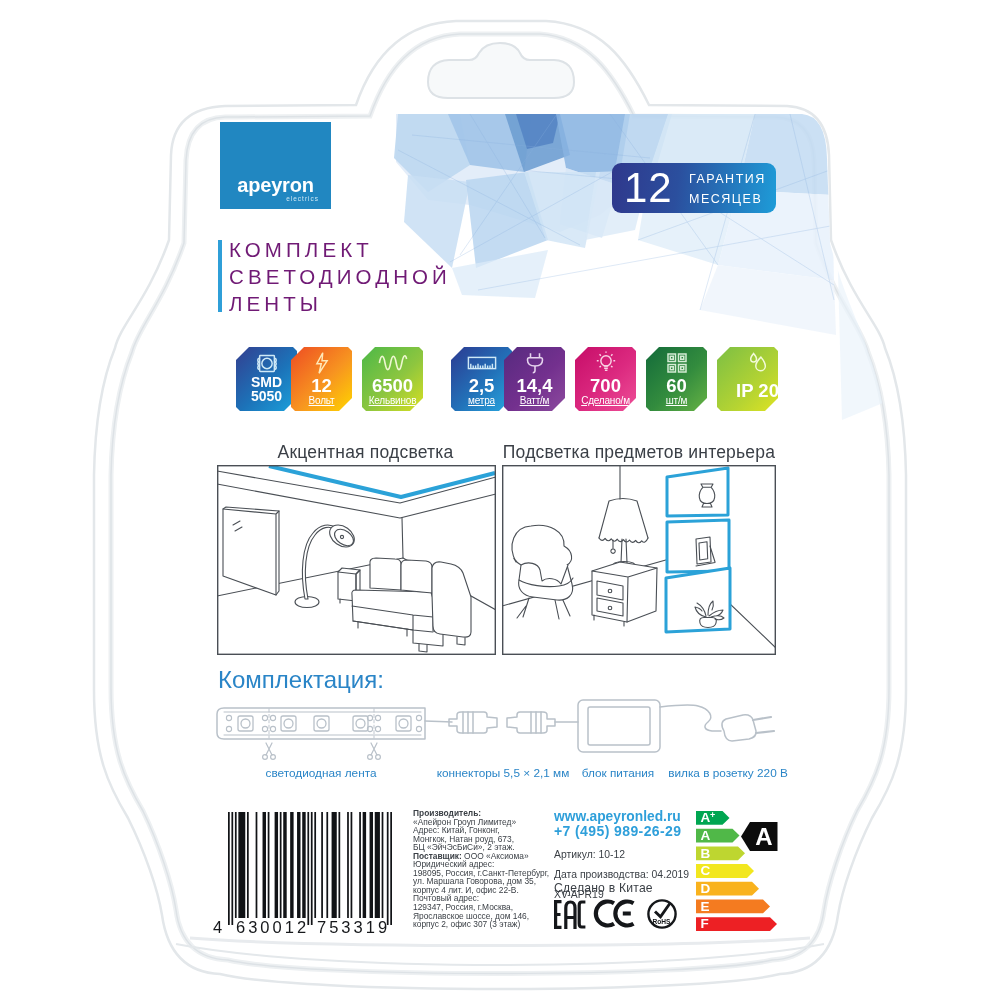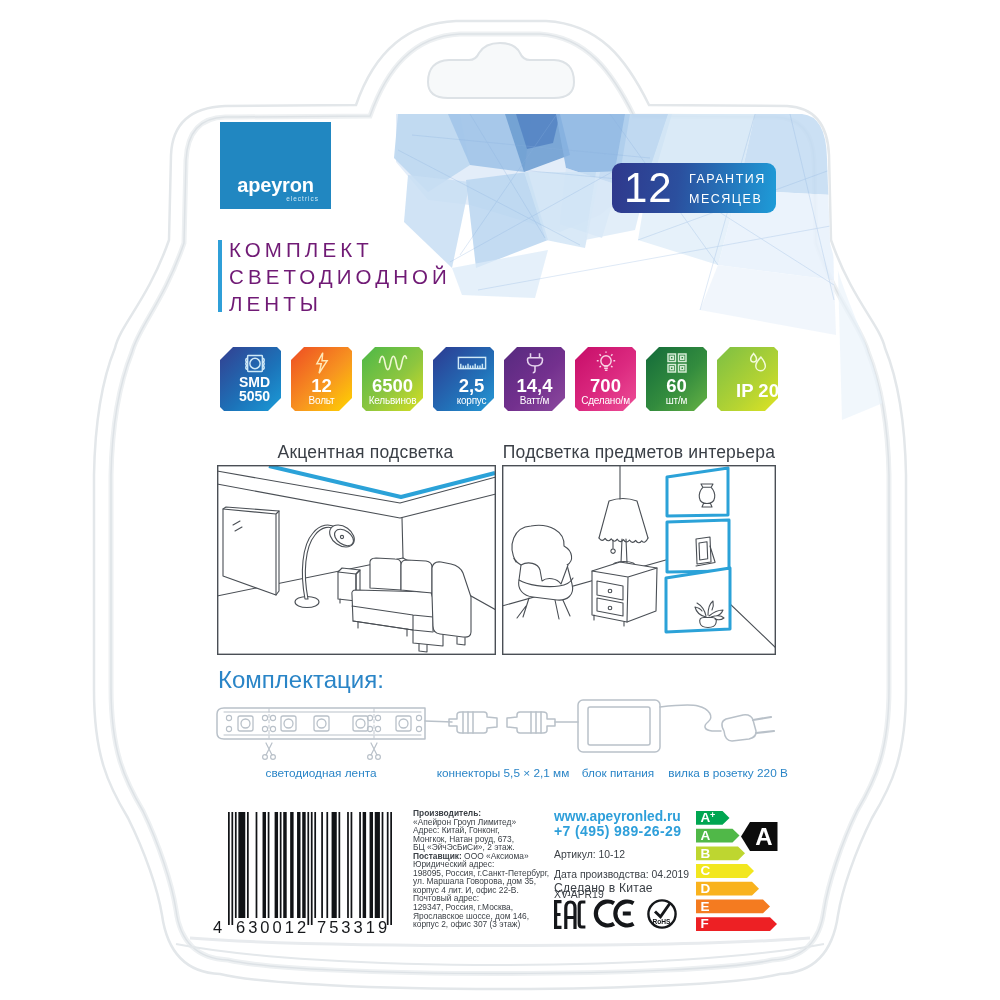--- a/index.html
+++ b/index.html
@@ -131,25 +131,25 @@
   <div style="position:absolute;left:77px;top:29px;color:#fff;font-size:12.5px;letter-spacing:1.5px;">МЕСЯЦЕВ</div>
 </div>
 
 <div class="abs" style="left:218px;top:240px;width:4px;height:72px;background:#2f9fd8;"></div>
 <div class="abs" style="left:229px;top:236px;width:440px;color:#701a75;font-size:20.5px;font-weight:normal;letter-spacing:4.1px;line-height:27px;">КОМПЛЕКТ<br>СВЕТОДИОДНОЙ<br>ЛЕНТЫ</div>
 
 <style>
 .tile{position:absolute;top:347px;width:61px;height:64px;color:#fff;text-align:center;
  clip-path:polygon(13px 0,57px 0,61px 4px,61px 51px,48px 64px,4px 64px,0 60px,0 13px);}
 .tile .big{position:absolute;left:0;right:0;top:28px;font-size:18.5px;font-weight:bold;letter-spacing:0px;}
-.tile .sub{position:absolute;left:0;right:0;top:48px;font-size:10px;letter-spacing:-0.2px;}
+.tile .sub{position:absolute;left:0;right:0;top:48px;font-size:10px;letter-spacing:-0.2px;text-decoration:underline;}
 .tile svg{position:absolute;left:50%;transform:translateX(-50%);top:4px;}
 </style>
 
-<div class="tile" style="left:220px;background:linear-gradient(135deg,#333f90 0%,#1c73b9 55%,#1ba2dc 100%);padding-left:8px;">
+<div class="tile" style="left:236px;background:linear-gradient(135deg,#333f90 0%,#1c73b9 55%,#1ba2dc 100%);">
   <svg width="25" height="25" viewBox="0 0 34 34" fill="none" stroke="#cfe9f7" stroke-width="2">
     <rect x="7" y="6" width="20" height="22" rx="1"></rect>
     <circle cx="17" cy="17" r="7"></circle>
     <path d="M7,10 a2.5,2.5 0 1,0 0,5 M7,15 a2.5,2.5 0 1,0 0,5 M7,20 a2.5,2.5 0 1,0 0,5"></path>
     <path d="M27,10 a2.5,2.5 0 1,1 0,5 M27,15 a2.5,2.5 0 1,1 0,5 M27,20 a2.5,2.5 0 1,1 0,5"></path>
   </svg>
   <div style="position:absolute;left:0;right:0;top:29px;font-size:14px;font-weight:bold;line-height:13.5px;">SMD<br>5050</div>
 </div>
 
 <div class="tile" style="left:291px;background:linear-gradient(135deg,#ee4c23 0%,#f79420 55%,#ffd400 100%);">
@@ -161,27 +161,27 @@
 </div>
 
 <div class="tile" style="left:362px;background:linear-gradient(135deg,#4cb848 0%,#8dc63f 55%,#d7df23 100%);">
   <svg width="32" height="24" viewBox="0 0 40 30" fill="none" stroke="#eef7d0" stroke-width="2">
     <path d="M3,15 C5,4 8,4 10,15 C12,26 15,26 17,15 C19,4 22,4 24,15 C26,26 29,26 31,15 C33,4 36,4 37,10"></path>
   </svg>
   <div class="big">6500</div>
     <div class="sub">Кельвинов</div>
 </div>
 
-<div class="tile" style="left:433px;background:linear-gradient(135deg,#2c3a91 0%,#2272b9 55%,#28a8e0 100%);padding-left:16px;">
+<div class="tile" style="left:451px;background:linear-gradient(135deg,#2c3a91 0%,#2272b9 55%,#28a8e0 100%);">
   <svg width="32" height="24" viewBox="0 0 40 30" fill="none" stroke="#cfe9f7" stroke-width="1.8">
     <rect x="3" y="8" width="34" height="14"></rect>
     <path d="M6,22 V16 M9,22 V18 M12,22 V18 M15,22 V16 M18,22 V18 M21,22 V18 M24,22 V16 M27,22 V18 M30,22 V18 M33,22 V16"></path>
   </svg>
   <div class="big">2,5</div>
-    <div class="sub">корпус</div>
+    <div class="sub">метра</div>
 </div>
 
 <div class="tile" style="left:504px;background:linear-gradient(135deg,#562a7f 0%,#73308e 55%,#8c4a9e 100%);">
   <svg width="24" height="24" viewBox="0 0 32 32" fill="none" stroke="#e6d3ee" stroke-width="2.1">
     <path d="M10,9 V3 M22,9 V3"></path>
     <path d="M8,9 H24 Q26,9 26,12 Q26,20 16,20 Q6,20 6,12 Q6,9 8,9 Z"></path>
     <path d="M16,20 V26 Q16,29 13,29"></path>
   </svg>
   <div class="big">14,4</div>
     <div class="sub">Ватт/м</div>

